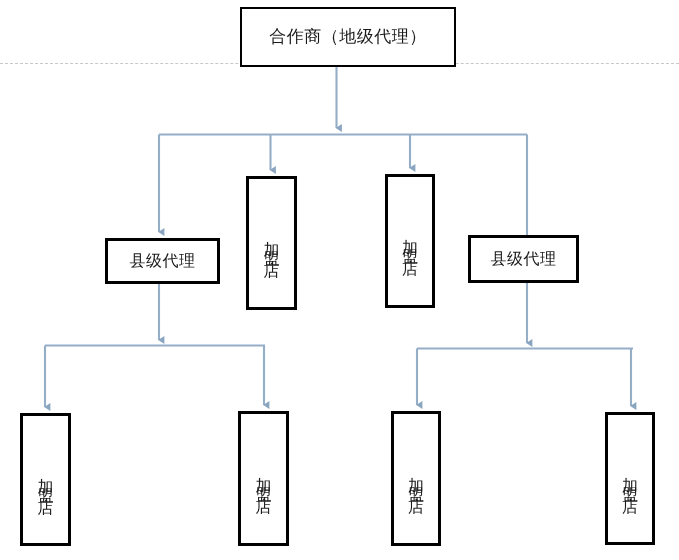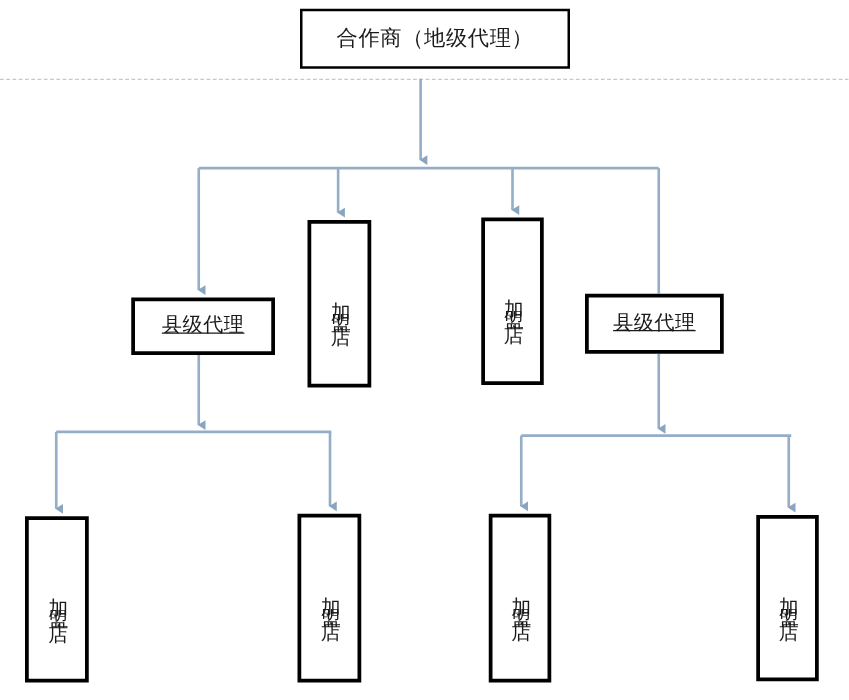--- a/index.html
+++ b/index.html
@@ -53,21 +53,20 @@
     text-orientation: upright;
     letter-spacing: 10px;
     line-height: 1;
   }
   .node.root {
     border-width: 2px;
     font-size: 17px;
   }
   .node.agent {
     font-size: 16px;
-    text-decoration: underline;
   }
   .node.store {
     font-size: 16px;
   }
 </style>
 </head>
 <body>
 
 <div id="canvas">
 
@@ -101,21 +100,21 @@
       <path d="M264,345.5 L264,405" marker-end="url(#ah)"></path>
 
       <path d="M527,283 L527,343" marker-end="url(#ah)"></path>
 
       <path d="M417,348.5 L633,348.5"></path>
       <path d="M417,348.5 L417,405" marker-end="url(#ah)"></path>
       <path d="M631,348.5 L631,406" marker-end="url(#ah)"></path>
     </g>
   </svg>
 
-  <div class="node root" style="left:240px; top:7px; width:216px; height:48px;align-items:center;">
+  <div class="node root" style="left:240px; top:7px; width:216px; height:60px;align-items:center;">
     <span class="label">合作商（地级代理）</span>
   </div>
 
   <div class="node agent" style="left:105px; top:238px; width:115px; height:46px;">
     <span class="label">县级代理</span>
   </div>
 
   <div class="node agent" style="left:468px; top:235px; width:111px; height:48px;">
     <span class="label">县级代理</span>
   </div>

